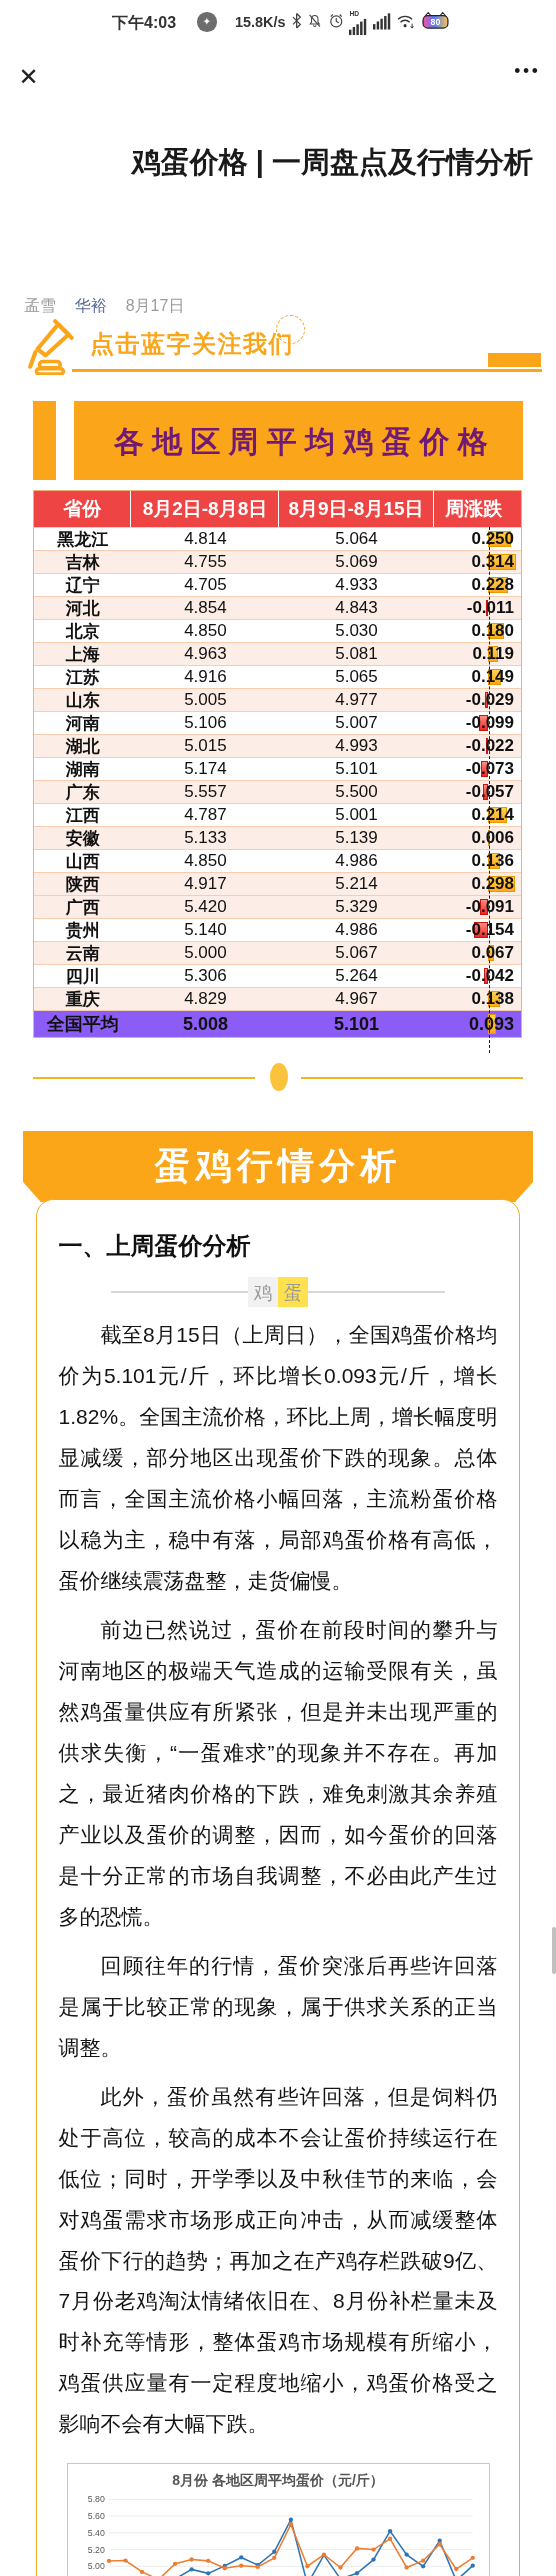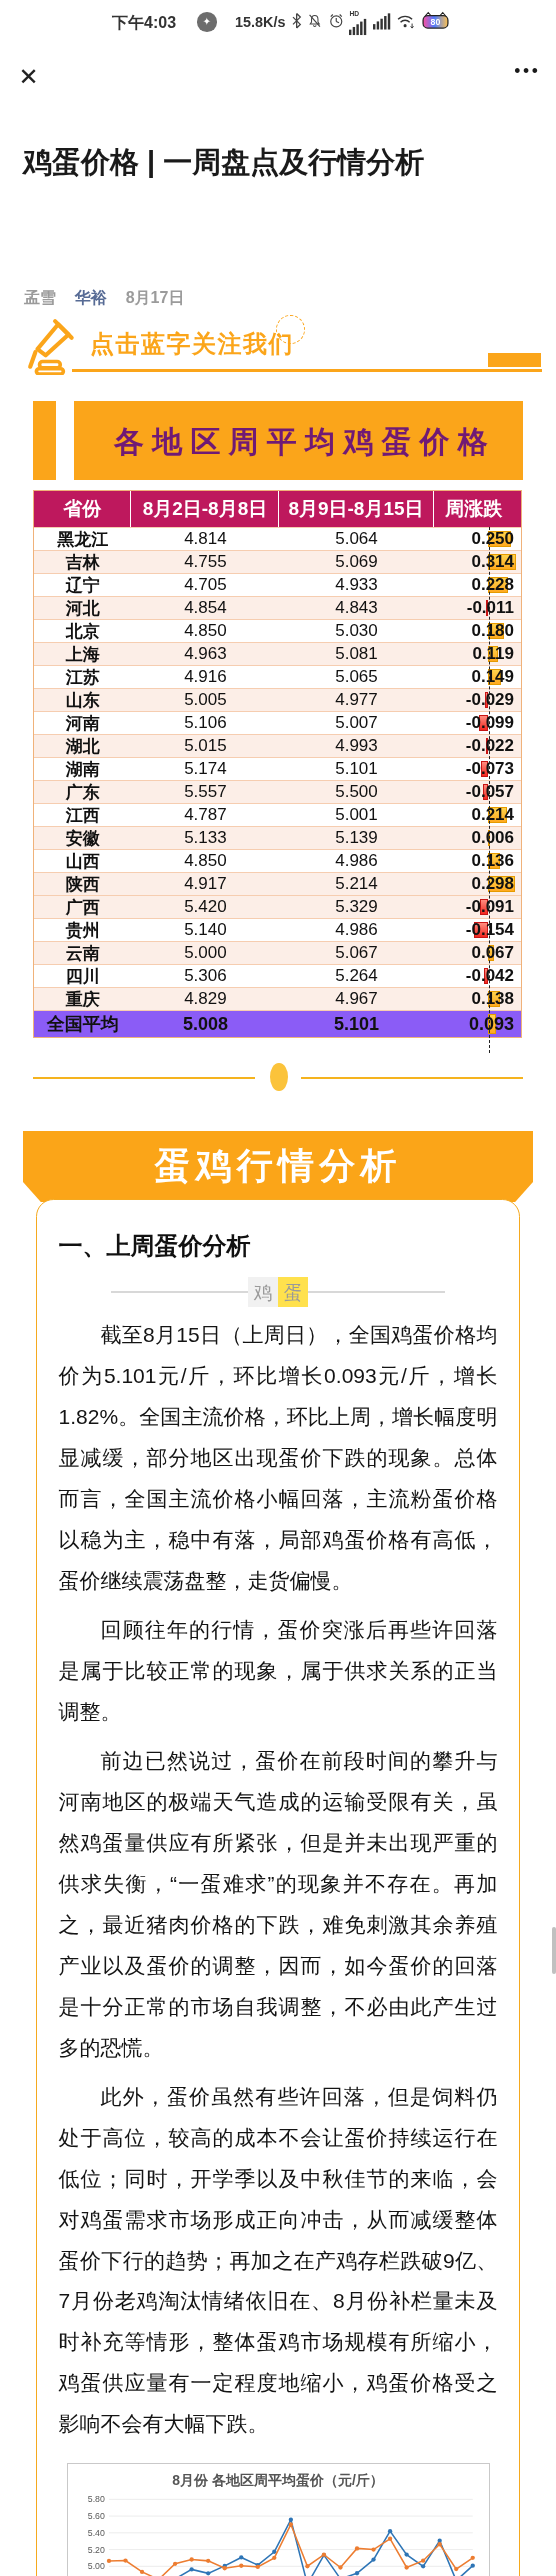--- a/index.html
+++ b/index.html
@@ -16,43 +16,43 @@
   .sb-speed { font-size:14.4px; color:#333; font-weight:bold; }
   .hd-wrap { position:relative; width:18.5px; height:20.6px; }
   .hd-label { position:absolute; left:0; top:-2.1px; font-size:6.7px; font-weight:bold; color:#333; }
 
   
   .navbar { position:absolute; left:0; top:56px; width:556px; height:46px; }
   .nav-close { position:absolute; left:18.5px; top:7.2px; font-size:24px; color:#222; font-weight:300; cursor:pointer; }
   .nav-more { position:absolute; right:15.5px; top:5.2px; font-size:17.5px; letter-spacing:2.6px; color:#1a1a1a; cursor:pointer; }
 
   .title { position:absolute; left:23px; top:143px; width:510px; font-size:29px; line-height:1.35;
-           font-weight:bold; color:#1a1a1a; }
-  .byline { position:absolute; left:24px; top:288px; font-size:16px;font-weight:bold; }
+           font-weight:bold; color:#1a1a1a;text-align:right; }
+  .byline { position:absolute; left:24px; top:296px; font-size:16px; }
   .byline span { margin-right:14.4px; }
   .by-author { color:#9b9b9b; }
   .by-account { color:#576b95; cursor:pointer; }
   .by-date { color:#9b9b9b; }
 
   
   .follow { position:absolute; left:0; top:315px; width:556px; height:67px; }
   .follow-text { position:absolute; left:90px; top:13.4px; font-size:24px; font-weight:bold; color:#FBA51A; letter-spacing:1.5px; }
   .follow-circle { position:absolute; left:276px; top:0px; width:29px; height:29px; border:1.5px dashed #FBA51A; border-radius:50%; }
   .follow-line { position:absolute; left:72px; top:54px; width:470px; height:2.6px; background:#FBA51A; }
   .follow-rect { position:absolute; left:488px; top:38px; width:53px; height:14px; background:#FBA51A; }
 
   
   .ttl-stub { position:absolute; left:33px; top:401px; width:23px; height:79px; background:#FBA51A; }
   .ttl-main { position:absolute; left:74px; top:401px; width:449px; height:79px; background:#FBA51A; }
   .ttl-main h2 { color:#701a75; font-size:30px; font-weight:bold; letter-spacing:8.2px; padding:20.6px 0 0 40px; }
 
   
   .ptable { position:absolute; left:33px; top:490px; width:489px; border:0.5px solid #f0b27a; }
   .ptable-axis { position:absolute; left:455px; top:36px; height:526px; width:0; border-left:1.5px dashed #222; z-index:3; }
-  .thead { display:flex; background:#be185d; height:36px; }
+  .thead { display:flex; background:#ef4444; height:36px; }
   .thead div { color:#fff; font-weight:bold; font-size:19px; display:flex; align-items:center; justify-content:center;
                border-right:1px solid #fff; }
   .thead div:last-child { border-right:none; }
   .trow { display:flex; height:23px; background:#fff; border-top:0.5px solid #f6cdb0; }
   .trow.alt { background:#FCEEE7; }
   .trow.sum { background:#8b5cf6; height:27px; font-weight:bold;justify-content:flex-end; }
   .tc { display:flex; align-items:center; justify-content:center; font-size:17px; color:#111; }
   .tc-region { width:98px; font-weight:bold; }
   .tc-w1 { width:149px; }
   .tc-w2 { width:155px; }
@@ -419,22 +419,22 @@
   <div class="card">
     <h3>一、上周蛋价分析</h3>
     <div class="egg-sep">
       <span class="ln"></span>
       <span class="ch gray">鸡</span>
       <span class="ch yellow">蛋</span>
       <span class="ln"></span>
     </div>
     <div>
         <p class="para indent">截至8月15日（上周日），全国鸡蛋价格均价为5.101元/斤，环比增长0.093元/斤，增长1.82%。全国主流价格，环比上周，增长幅度明显减缓，部分地区出现蛋价下跌的现象。总体而言，全国主流价格小幅回落，主流粉蛋价格以稳为主，稳中有落，局部鸡蛋价格有高低，蛋价继续震荡盘整，走货偏慢。</p>
+        <p class="para indent">前边已然说过，蛋价在前段时间的攀升与河南地区的极端天气造成的运输受限有关，虽然鸡蛋量供应有所紧张，但是并未出现严重的供求失衡，“一蛋难求”的现象并不存在。再加之，最近猪肉价格的下跌，难免刺激其余养殖产业以及蛋价的调整，因而，如今蛋价的回落是十分正常的市场自我调整，不必由此产生过多的恐慌。</p>
         <p class="para indent">回顾往年的行情，蛋价突涨后再些许回落是属于比较正常的现象，属于供求关系的正当调整。</p>
-        <p class="para indent">前边已然说过，蛋价在前段时间的攀升与河南地区的极端天气造成的运输受限有关，虽然鸡蛋量供应有所紧张，但是并未出现严重的供求失衡，“一蛋难求”的现象并不存在。再加之，最近猪肉价格的下跌，难免刺激其余养殖产业以及蛋价的调整，因而，如今蛋价的回落是十分正常的市场自我调整，不必由此产生过多的恐慌。</p>
         <p class="para indent">此外，蛋价虽然有些许回落，但是饲料仍处于高位，较高的成本不会让蛋价持续运行在低位；同时，开学季以及中秋佳节的来临，会对鸡蛋需求市场形成正向冲击，从而减缓整体蛋价下行的趋势；再加之在产鸡存栏跌破9亿、7月份老鸡淘汰情绪依旧在、8月份补栏量未及时补充等情形，整体蛋鸡市场规模有所缩小，鸡蛋供应量有一定程度地缩小，鸡蛋价格受之影响不会有大幅下跌。</p>
       </div>
 
     <div class="chartbox">
       <div class="chart-title">8月份 各地区周平均蛋价（元/斤）</div>
       <svg id="chart-svg" width="405" height="159" viewBox="0 0 786 308" style="display:block;margin:0 auto;">
           <line x1="64" y1="272" x2="770" y2="272" stroke="#d9d9d9" stroke-width="1"></line>
           <text x="56" y="278" text-anchor="end" font-size="17" fill="#595959">4.20</text>
           <line x1="64" y1="239.49999999999997" x2="770" y2="239.49999999999997" stroke="#d9d9d9" stroke-width="1"></line>
           <text x="56" y="245.49999999999997" text-anchor="end" font-size="17" fill="#595959">4.40</text>

